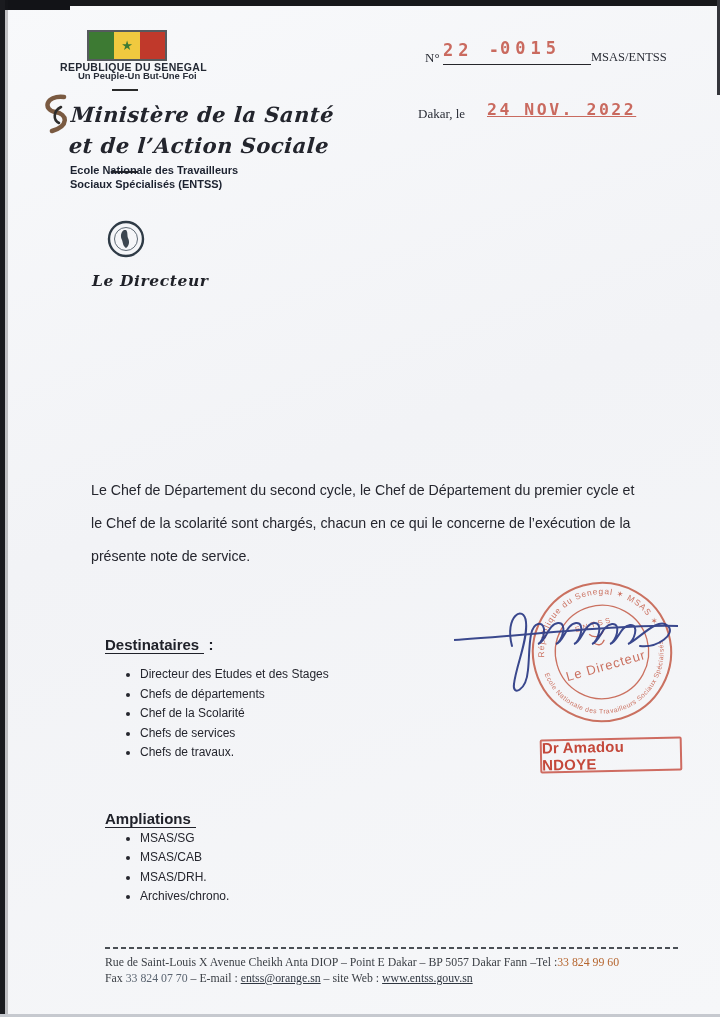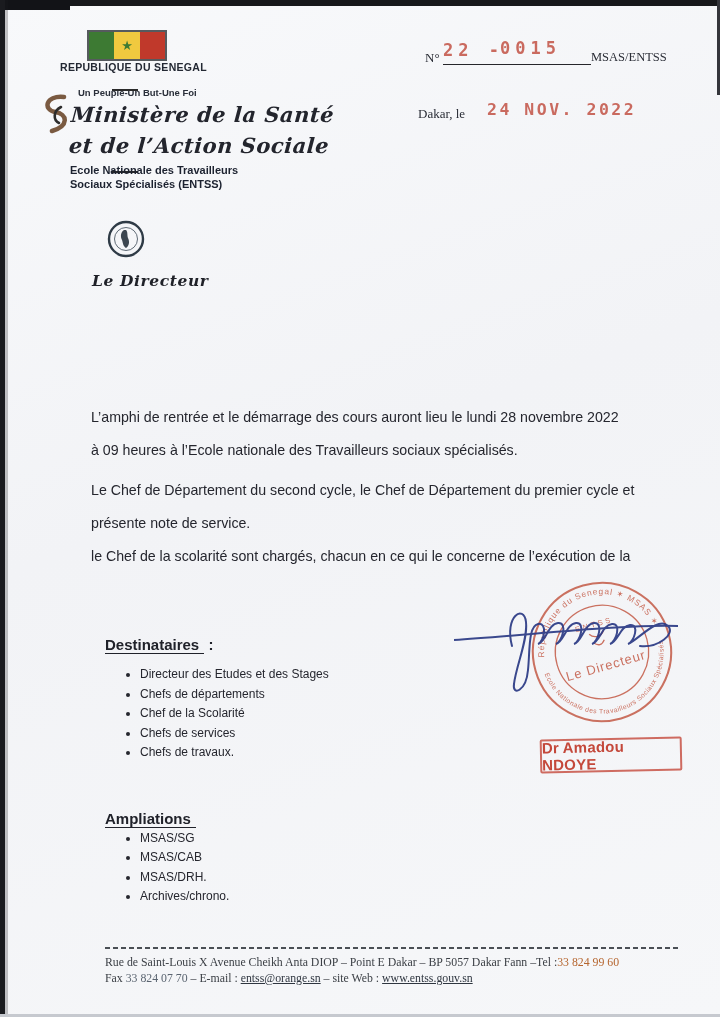--- a/index.html
+++ b/index.html
@@ -17,42 +17,42 @@
   .edge-right-top{right:0;top:0;width:3px;height:95px;background:#34353b;}
   .edge-bottom{left:0;bottom:0;width:720px;height:3px;background:#c6c9cf;}
 
   
   .flag{left:87px;top:30px;width:76px;height:27px;border:2px solid #565a5e;display:flex;}
   .flag .band{flex:1;display:flex;align-items:center;justify-content:center;}
   .band-green{background:#3d7a33;}
   .band-yellow{background:#f0c93f;color:#3d7a33;font-size:13px;line-height:1;}
   .band-red{background:#c0392b;}
   .republic{left:60px;top:61px;font-size:10.5px;font-weight:bold;letter-spacing:.3px;color:#232833;}
-  .motto{left:78px;top:87px;font-size:9.5px;font-weight:bold;color:#2a2f3a;}
+  .motto{left:78px;top:70px;font-size:9.5px;font-weight:bold;color:#2a2f3a;}
   .rule-sm{width:26px;border-top:2px solid #2a2a2a;height:0;}
   .rule1{left:112px;top:89px;}
   .rule2{left:112px;top:171px;}
   .msas-glyph{left:38px;top:94px;width:36px;height:40px;}
   .ministry{left:70px;top:99px;font-family:"DejaVu Serif",serif;font-style:italic;font-weight:600;
             font-size:21px;line-height:31px;color:#23252d;letter-spacing:.5px;transform:skewX(-4deg);}
   .school{left:70px;top:164px;font-size:11px;font-weight:bold;line-height:13.5px;color:#1c2230;}
   .seal{left:106px;top:219px;width:40px;height:40px;}
   .director{left:92px;top:271px;font-family:"DejaVu Serif",serif;font-style:italic;font-weight:bold;
             font-size:15.5px;color:#1f2128;letter-spacing:.6px;}
 
   
   .serif{font-family:"Liberation Serif",serif;}
   .ref-prefix{left:425px;top:50px;font-size:13px;color:#2a2d36;}
   .stamp-red{font-family:"DejaVu Sans Mono",monospace;color:#c4574a;opacity:.88;font-weight:bold;}
   .ref-num1{left:443px;top:40px;font-size:17px;letter-spacing:5px;}
   .ref-num2{left:500px;top:38px;font-size:17px;letter-spacing:5px;}
   .ref-underline{left:443px;top:64px;width:148px;border-top:1.3px solid #26262b;height:0;}
   .ref-suffix{left:591px;top:50px;font-size:12.5px;color:#2a2d36;}
   .date-label{left:418px;top:106px;font-size:13px;color:#2a2d36;}
-  .date-stamp{left:487px;top:100px;font-size:16.5px;letter-spacing:2.5px;}
+  .date-stamp{left:487px;top:100px;font-size:16.5px;letter-spacing:2.5px;text-decoration:underline;}
 
   
   .title-box{left:288px;top:344px;width:150px;height:29px;background:#b4b8ac;
      border:1.5px solid #43463f;border-right-width:4px;border-bottom-width:2.5px;
      display:flex;align-items:center;justify-content:center;
      font-size:15.5px;color:#15171a;letter-spacing:.2px;}
 
   
   .para{font-size:14.2px;line-height:33px;color:#25262e;}
   .para div{white-space:nowrap;}
@@ -132,28 +132,24 @@
 
   <div class="abs serif ref-prefix">N°</div>
   <div class="abs stamp-red ref-num1">22 -</div>
   <div class="abs stamp-red ref-num2">0015</div>
   <div class="abs ref-underline"></div>
   <div class="abs serif ref-suffix">MSAS/ENTSS</div>
   <div class="abs serif date-label">Dakar, le</div>
   <div class="abs stamp-red date-stamp">24 NOV. 2022</div>
 
 
-  <div class="abs para p1">
-    <div>L’amphi de rentrée et le démarrage des cours auront lieu le lundi 28 novembre 2022</div>
-    <div>à 09 heures à l’Ecole nationale des Travailleurs sociaux spécialisés.</div>
-  </div>
   <div class="abs para p2">
     <div>Le Chef de Département du second cycle, le Chef de Département du premier cycle et</div>
+    <div>le Chef de la scolarité sont chargés, chacun en ce qui le concerne de l’exécution de la</div>
     <div>présente note de service.</div>
-    <div>le Chef de la scolarité sont chargés, chacun en ce qui le concerne de l’exécution de la</div>
   </div>
 
   <div class="abs heading dest-heading">
     <span class="hd-text">Destinataires</span><span> :</span>
   </div>
   <ul class="abs doclist dest-list">
     <li>Directeur des Etudes et des Stages</li>
     <li>Chefs de départements</li>
     <li>Chef de la Scolarité</li>
     <li>Chefs de services</li>

